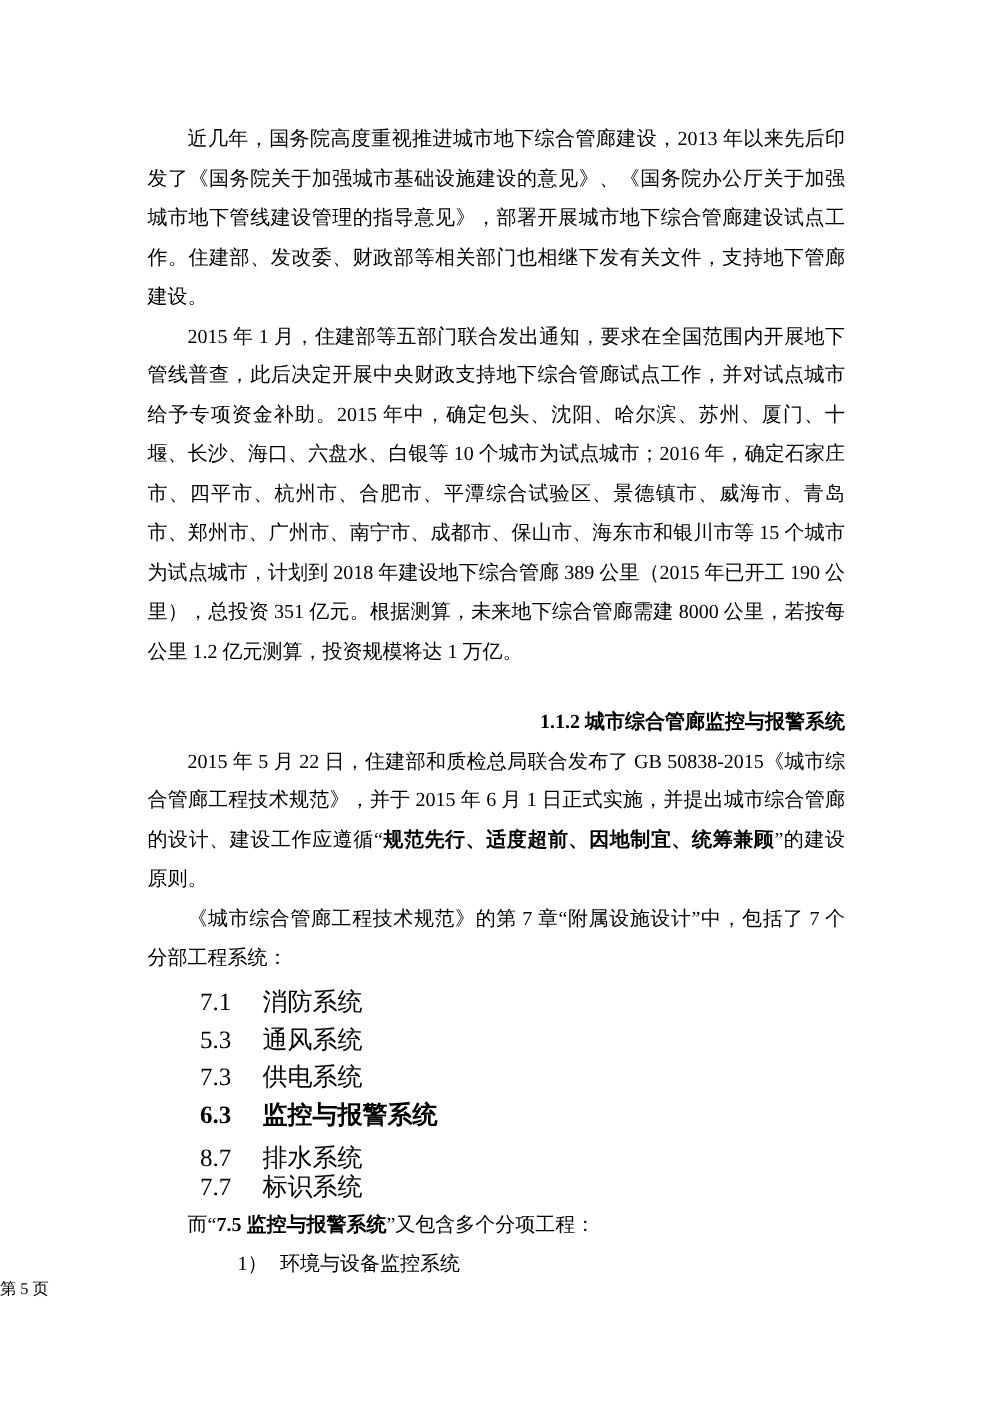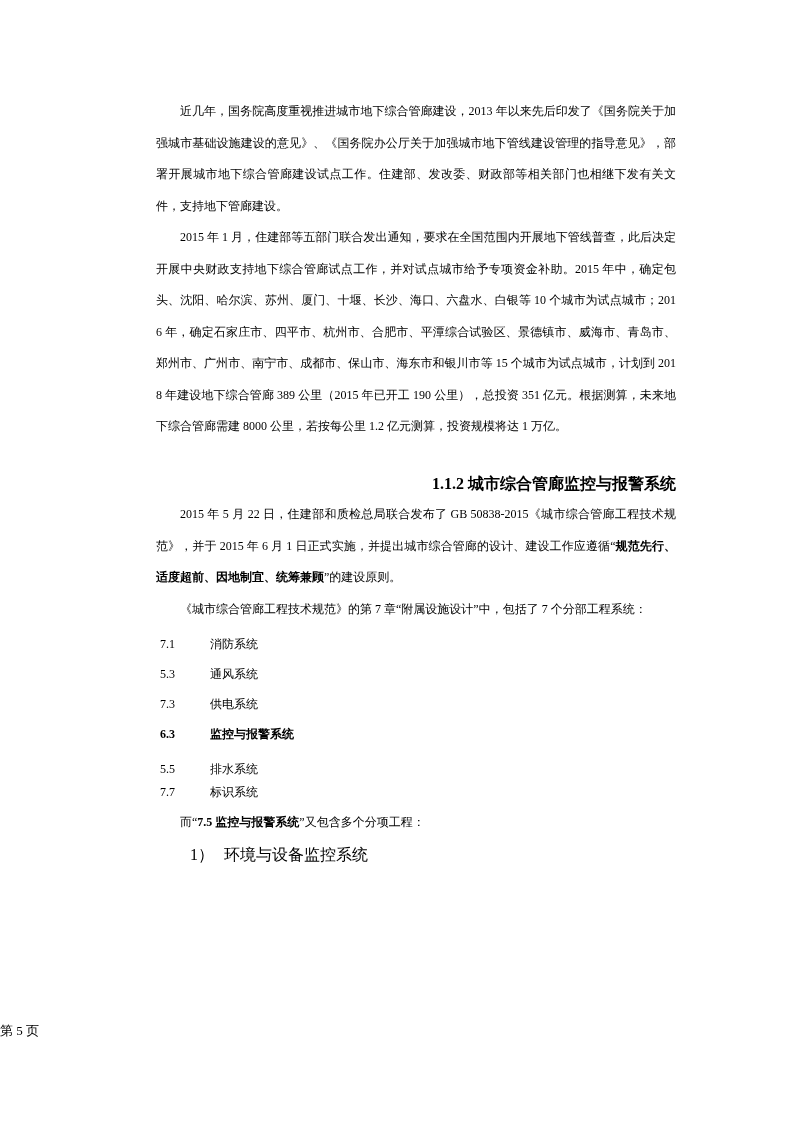--- a/index.html
+++ b/index.html
@@ -13,38 +13,37 @@
     font-family: "Liberation Serif", "DejaVu Serif", serif;
     overflow: hidden;
   }
   .content {
     position: absolute;
     top: 96px;
     left: 118px;
     right: 117px;
   }
   .para {
-    font-size: 12px;
+    font-size: 16px;
     line-height: 31.5px;
     text-align: justify;
     text-indent: 2em;
     word-break: break-all;
-    margin-left: 38px;
   }
   .para .b { font-weight: bold; }
   .heading {
     font-size: 16px;
     font-weight: bold;
     line-height: 31.5px;
     margin-top: 25px;
     text-align: right;
   }
   .sys-list { margin-top: 4px; }
   .sys-item {
-    font-size: 12px;
+    font-size: 20px;
     line-height: 30px;
     margin-left: 42px;
   }
   .sys-item .num {
     display: inline-block;
     width: 50px;
   }
   .sys-item.bold { font-weight: bold; }
   .sys-item.gap-above { margin-top: 5px; }
   .sys-item.tight { margin-top: -7px; }
@@ -78,21 +77,21 @@
 
     <p class="para"><span>2015 年 5 月 22 日，住建部和质检总局联合发布了 GB 50838-2015《城市综合管廊工程技术规范》，并于 2015 年 6 月 1 日正式实施，并提出城市综合管廊的设计、建设工作应遵循“</span><span class="b">规范先行、适度超前、因地制宜、统筹兼顾</span><span>”的建设原则。</span></p>
 
     <p class="para">《城市综合管廊工程技术规范》的第 7 章“附属设施设计”中，包括了 7 个分部工程系统：</p>
 
     <div class="sys-list">
       <div class="sys-item"><span class="num">7.1</span><span>消防系统</span></div>
       <div class="sys-item"><span class="num">5.3</span><span>通风系统</span></div>
       <div class="sys-item"><span class="num">7.3</span><span>供电系统</span></div>
       <div class="sys-item bold"><span class="num">6.3</span><span>监控与报警系统</span></div>
-      <div class="sys-item gap-above"><span class="num">5.5</span><span>排水系统</span></div>
+      <div class="sys-item gap-above"><span class="num">8.7</span><span>排水系统</span></div>
       <div class="sys-item tight"><span class="num">7.7</span><span>标识系统</span></div>
     </div>
 
     <p class="para"><span>而“</span><span class="b">7.5 监控与报警系统</span><span>”又包含多个分项工程：</span></p>
 
     <div class="sub-item"><span class="sub-num">1）</span><span>环境与设备监控系统</span></div>
 
   </div>
 
   <div class="footer"><span>第 5 页</span></div>

